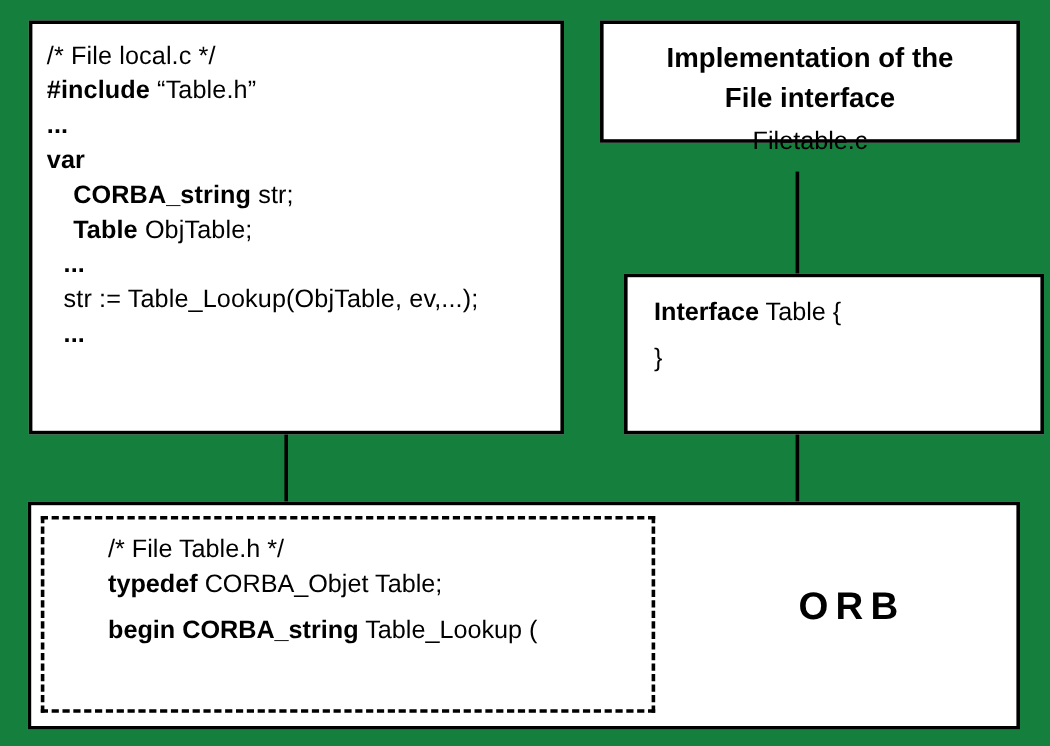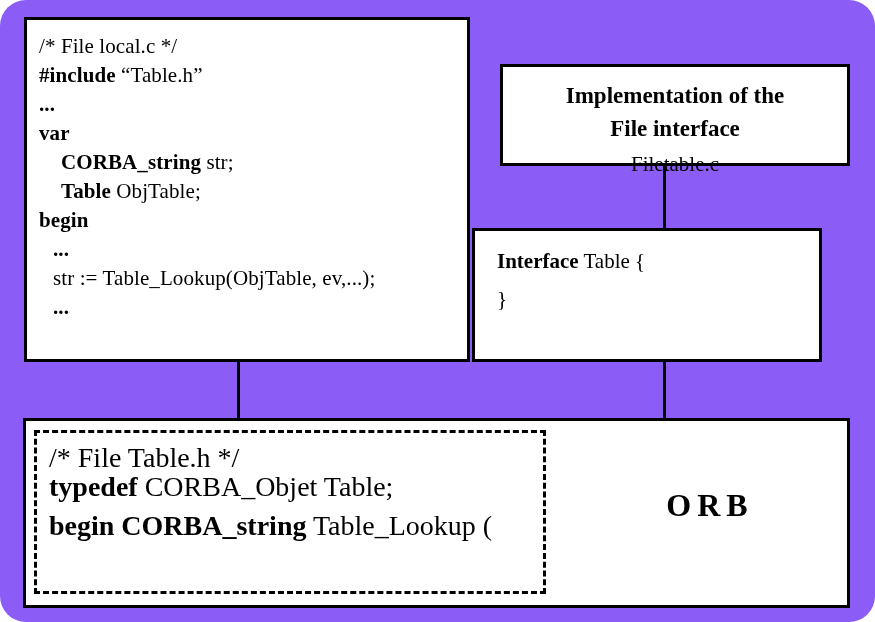--- a/index.html
+++ b/index.html
@@ -5,24 +5,23 @@
 <style>
   html, body {
     margin: 0;
     padding: 0;
     background: #ffffff;
   }
   #canvas {
     position: relative;
     width: 875px;
     height: 622px;
-    background: #8b5cf6;
-    font-family: Liberation Serif, serif;
+    background: #15803d;
+    font-family: Liberation Sans, sans-serif;
     overflow: hidden;
-    border-radius: 26px;
   }
 
   .box {
     position: absolute;
     box-sizing: border-box;
     border: 3px solid #000000;
     background: #ffffff;
     z-index: 2;
   }
 
@@ -46,38 +45,37 @@
   .bold { font-weight: bold; }
 
   
   #box-impl {
     left: 500px;
     top: 17px;
     width: 350px;
     height: 102px;
     padding-top: 12px;
     text-align: center;
-    margin-top: 47px;
   }
   .impl-title {
     font-size: 23px;
     font-weight: bold;
     line-height: 33px;
     color: #000;
   }
   .impl-file {
     font-size: 21px;
     line-height: 31px;
     color: #000;
     margin-top: 4px;
   }
 
   
   #box-interface {
-    left: 472px;
+    left: 520px;
     top: 228px;
     width: 350px;
     height: 134px;
     padding: 14px 0 0 22px;
   }
   .idl-line {
     font-size: 21px;
     line-height: 32px;
     color: #000;
     white-space: pre;
@@ -98,24 +96,25 @@
     top: 430px;
     width: 512px;
     height: 164px;
     box-sizing: border-box;
     border: 3px dashed #000000;
     background: transparent;
     z-index: 3;
     padding: 10px 0 0 12px;
   }
   .hdr-line {
-    font-size: 28px;
+    font-size: 21px;
     line-height: 29px;
     color: #000;
     white-space: pre;
+    margin-left: 41px;
   }
   .hdr-line.gap { margin-top: 10px; }
   .hdr-line.indent { padding-left: 26px; }
 
   #orb-label {
     position: absolute;
     left: 600px;
     top: 487px;
     width: 220px;
     text-align: center;
@@ -160,21 +159,20 @@
   <div class="connector" id="conn-impl-interface"></div>
   <div class="connector" id="conn-interface-orb"></div>
 
   <div class="box" id="box-client">
     <div class="code-line"><span>/* File local.c */</span></div>
     <div class="code-line"><span class="bold">#include</span><span> “Table.h”</span></div>
     <div class="code-line bold"><span>...</span></div>
     <div class="code-line"><span class="bold">var</span></div>
     <div class="code-line indent1"><span class="bold">CORBA_string</span><span> str;</span></div>
     <div class="code-line indent1"><span class="bold">Table</span><span> ObjTable;</span></div>
-    <div class="code-line"><span class="bold">begin</span></div>
     <div class="code-line indent2 bold"><span>...</span></div>
     <div class="code-line indent2"><span>str := Table_Lookup(ObjTable, ev,...);</span></div>
     <div class="code-line indent2 bold"><span>...</span></div>
   </div>
 
   <div class="box" id="box-impl">
     <div class="impl-title">Implementation of the</div>
     <div class="impl-title">File interface</div>
     <div class="impl-file">Filetable.c</div>
   </div>

